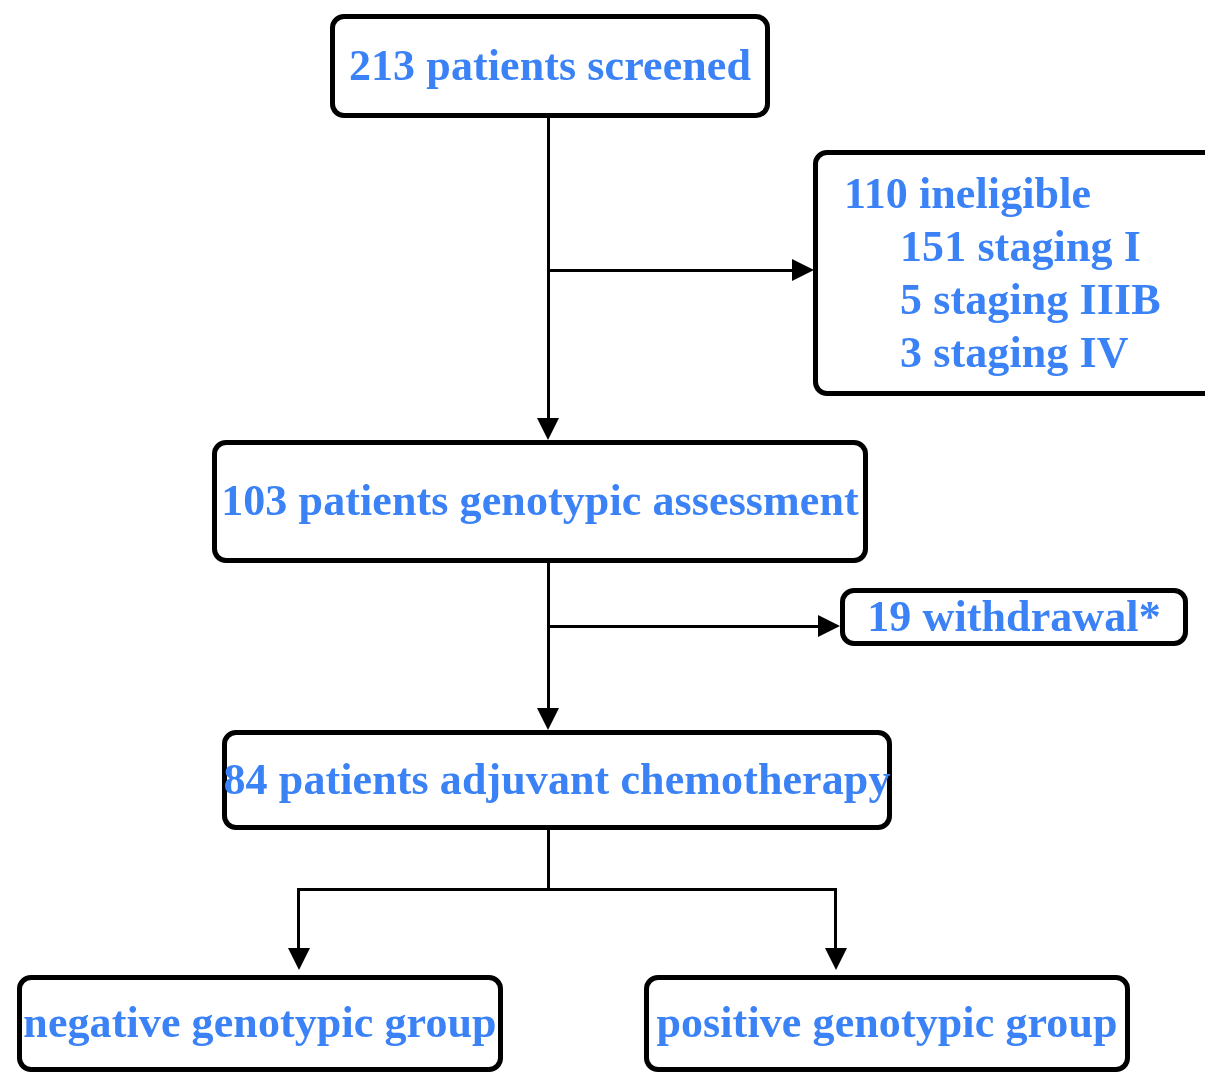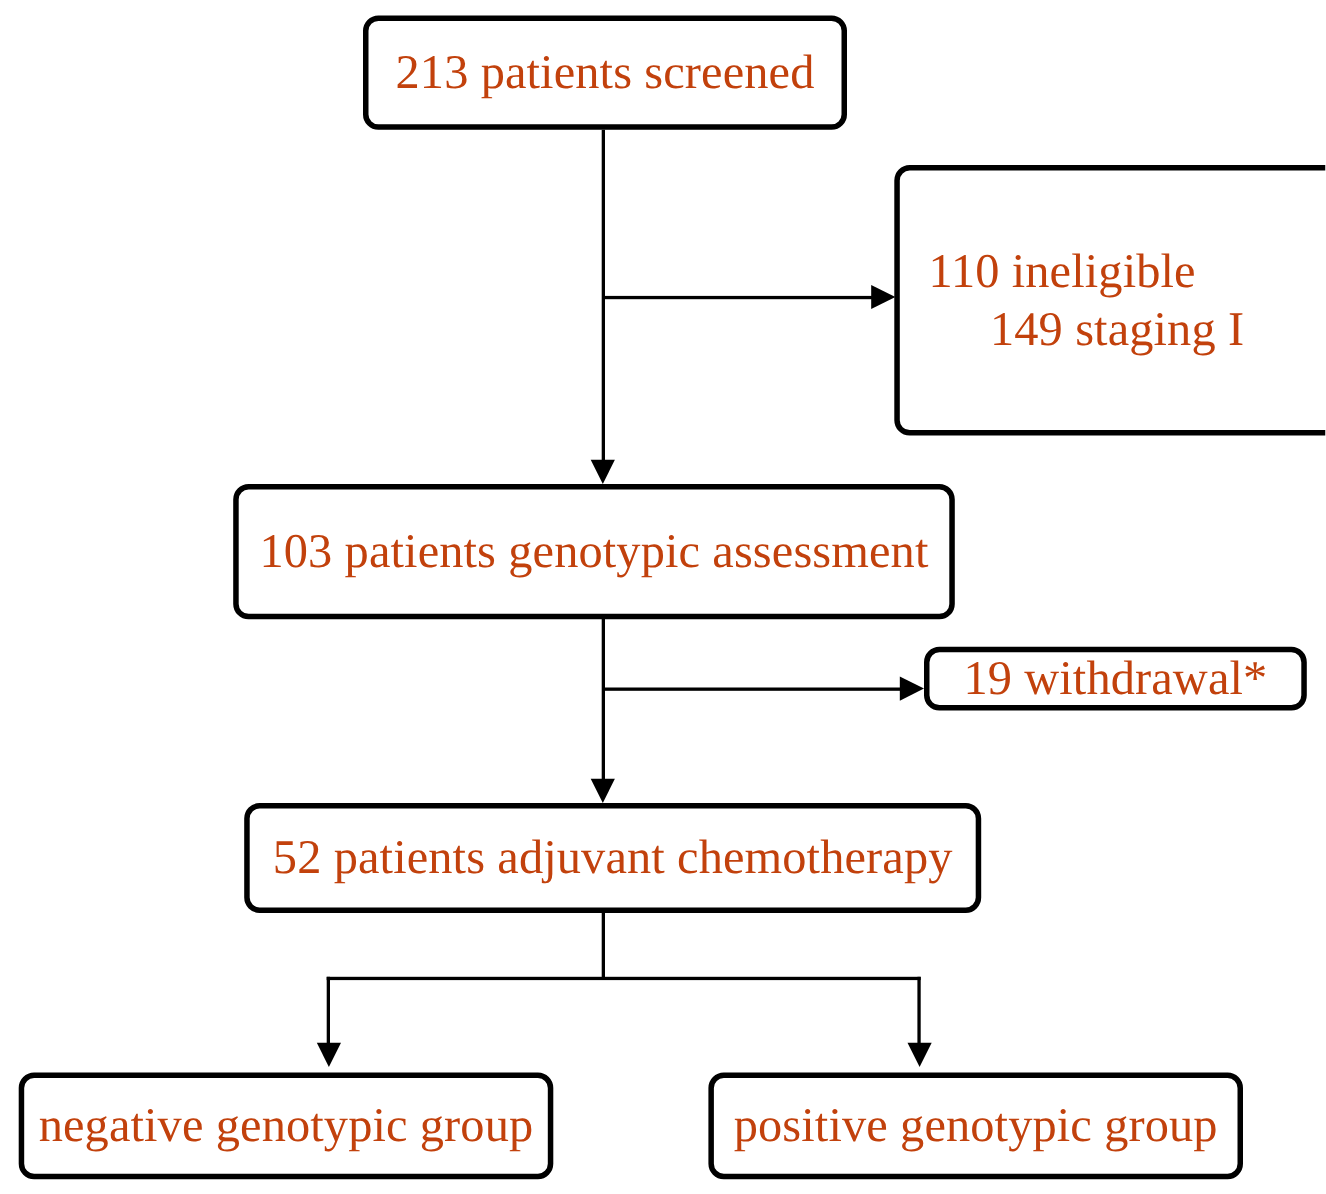--- a/index.html
+++ b/index.html
@@ -8,21 +8,22 @@
     padding: 0;
     background: #ffffff;
   }
   #canvas {
     position: relative;
     width: 1205px;
     height: 1085px;
     background: #ffffff;
     overflow: hidden;
     font-family: "Liberation Serif", "DejaVu Serif", serif;
-    color: #c2410c;
+    color: #3b82f6;
+    font-weight: bold;
   }
   .node {
     position: absolute;
     box-sizing: border-box;
     background: #ffffff;
     border: 5px solid #000000;
     border-radius: 14px;
     display: flex;
     align-items: center;
     justify-content: center;
@@ -136,33 +137,33 @@
   <div class="vline" id="split-left-v"></div>
   <div class="vline" id="split-right-v"></div>
   <div class="arrow-down" id="arrow-left"></div>
   <div class="arrow-down" id="arrow-right"></div>
 
   <div class="node" id="node-screened">
     <span class="label">213 patients screened</span>
   </div>
 
   <div class="node multiline" id="node-ineligible">
-    <span class="label"><span>110 ineligible</span><span class="indent">149 staging I</span></span>
+    <span class="label"><span>110 ineligible</span><span class="indent">151 staging I</span><span class="indent">5 staging IIIB</span><span class="indent">3 staging IV</span></span>
   </div>
 
   <div class="node" id="node-assessment">
     <span class="label">103 patients genotypic assessment</span>
   </div>
 
   <div class="node" id="node-withdrawal">
     <span class="label">19 withdrawal*</span>
   </div>
 
   <div class="node" id="node-chemo">
-    <span class="label">52 patients adjuvant chemotherapy</span>
+    <span class="label">84 patients adjuvant chemotherapy</span>
   </div>
 
   <div class="node" id="node-positive">
     <span class="label">positive genotypic group</span>
   </div>
 
   <div class="node" id="node-negative">
     <span class="label">negative genotypic group</span>
   </div>
 

